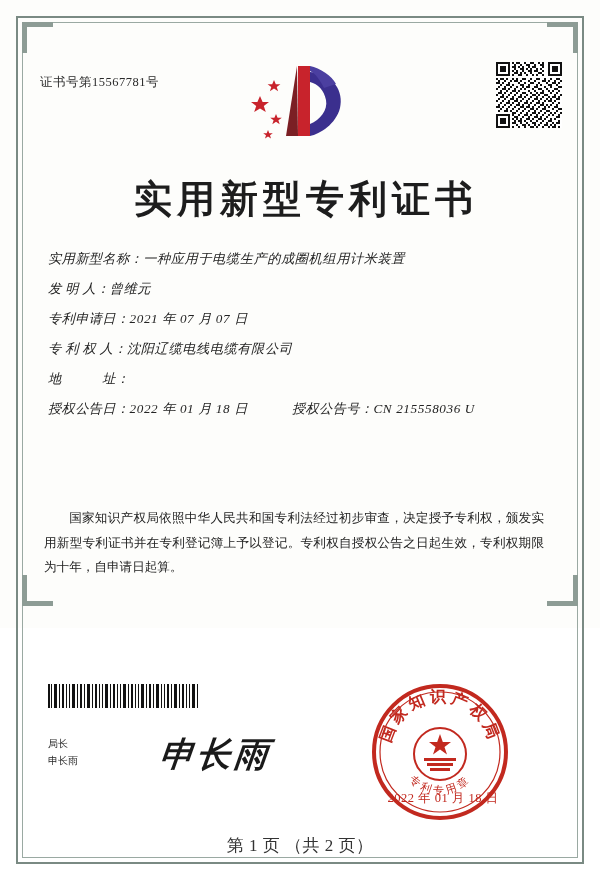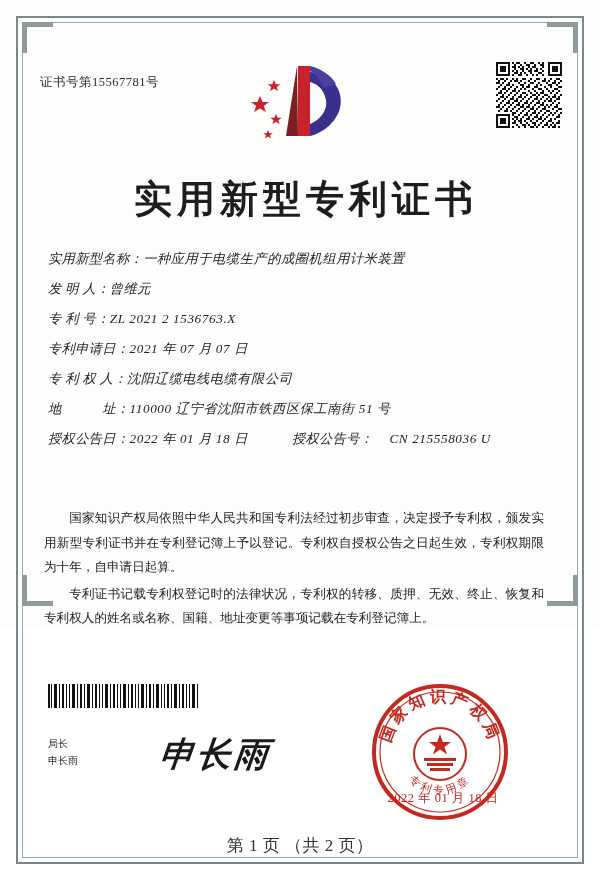--- a/index.html
+++ b/index.html
@@ -106,21 +106,21 @@
     letter-spacing: 0.4px;
   }
   .field-value {
     flex: 0 0 auto;
     letter-spacing: 0.6px;
   }
   .field-row.two-col .second-label {
     margin-left: 44px;
   }
   .field-row.two-col .second-value {
-    margin-left: 16px;
+    margin-left: 0;
   }
 
   .paragraphs {
     position: absolute;
     left: 44px; top: 506px;
     width: 500px;
     font-size: 12.6px;
     line-height: 1.95;
     color: #232323;
     text-align: justify;
@@ -523,46 +523,40 @@
   <div class="fields">
     <div class="field-row">
       <span class="field-label">实用新型名称：</span>
       <span class="field-value">一种应用于电缆生产的成圈机组用计米装置</span>
     </div>
     <div class="field-row">
       <span class="field-label">发 明 人：</span>
       <span class="field-value">曾维元</span>
     </div>
     <div class="field-row">
-      <span class="field-label">专 利 号：</span>
-      <span class="field-value">ZL 2021 2 1536763.X</span>
-    </div>
-    <div class="field-row">
       <span class="field-label">专利申请日：</span>
       <span class="field-value">2021 年 07 月 07 日</span>
     </div>
     <div class="field-row">
       <span class="field-label">专 利 权 人：</span>
       <span class="field-value">沈阳辽缆电线电缆有限公司</span>
     </div>
     <div class="field-row">
       <span class="field-label">地　　　址：</span>
-      <span class="field-value">110000 辽宁省沈阳市铁西区保工南街 51 号</span>
     </div>
     <div class="field-row two-col">
       <span class="field-label">授权公告日：</span>
       <span class="field-value">2022 年 01 月 18 日</span>
       <span class="field-label second-label">授权公告号：</span>
       <span class="field-value second-value">CN 215558036 U</span>
     </div>
   </div>
 
   <div class="paragraphs">
     <p>国家知识产权局依照中华人民共和国专利法经过初步审查，决定授予专利权，颁发实用新型专利证书并在专利登记簿上予以登记。专利权自授权公告之日起生效，专利权期限为十年，自申请日起算。</p>
-    <p>专利证书记载专利权登记时的法律状况，专利权的转移、质押、无效、终止、恢复和专利权人的姓名或名称、国籍、地址变更等事项记载在专利登记簿上。</p>
   </div>
 
   <div class="barcode">
     <svg width="150" height="24" viewBox="0 0 150 24" shape-rendering="crispEdges">
       <rect width="150" height="24" fill="#fdfdfb"></rect>
       <g fill="#111">
         <rect x="0" y="0" width="2" height="24"></rect>
           <rect x="3" y="0" width="1" height="24"></rect>
         <rect x="6" y="0" width="3" height="24"></rect>
           <rect x="11" y="0" width="1" height="24"></rect>

